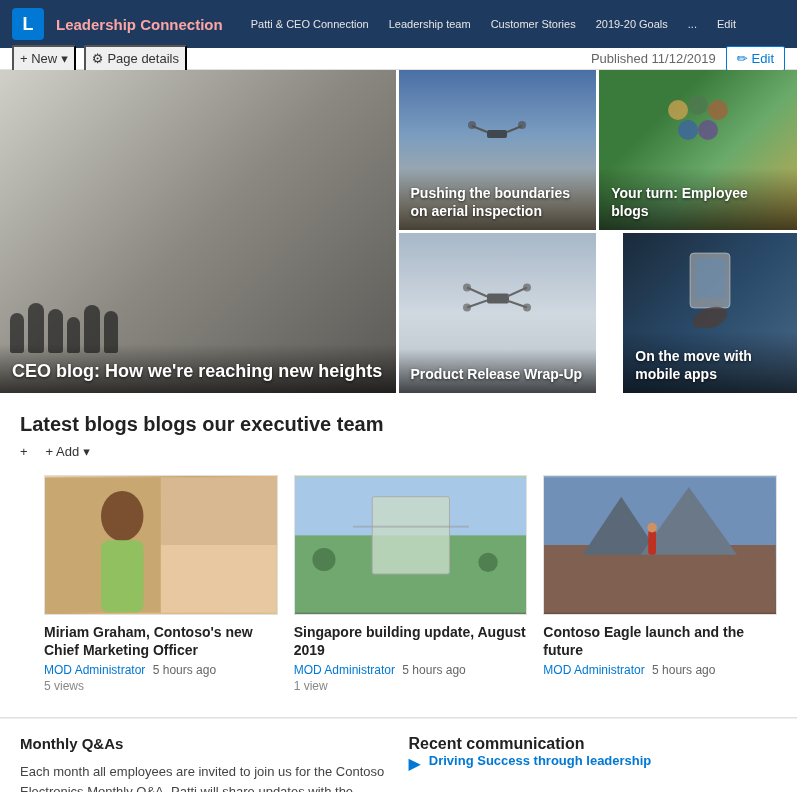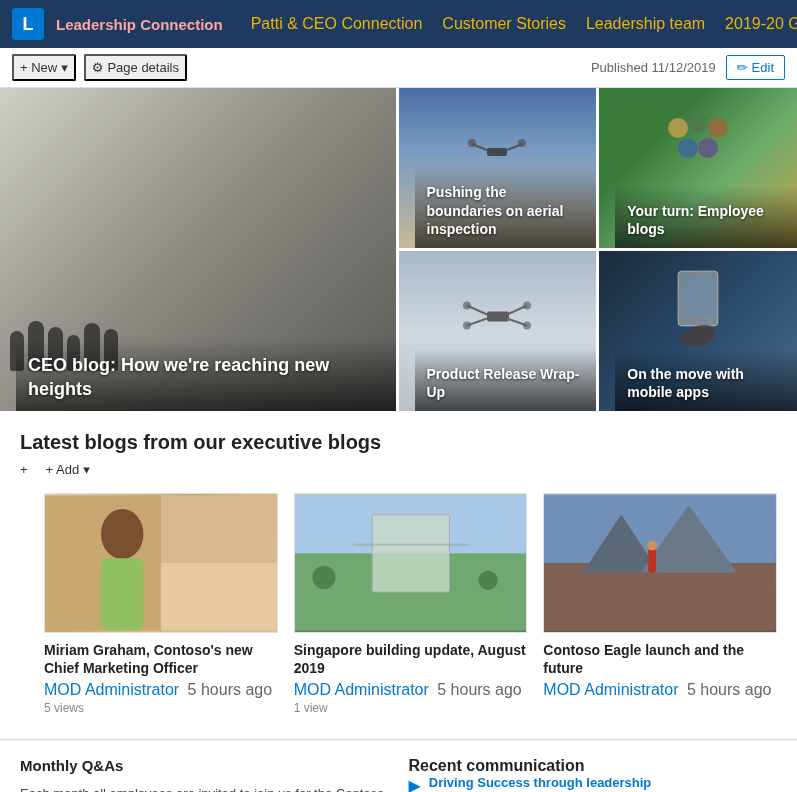--- a/index.html
+++ b/index.html
@@ -24,31 +24,31 @@
       flex-shrink: 0;
     }
     .nav-site-title {
       font-size: 15px; font-weight: 600; color: #fca5a5;
       margin-right: 8px; white-space: nowrap;
     }
     .nav-links {
       display: flex; gap: 4px; flex: 1;
     }
     .nav-link {
-      color: #eab308; font-size: 16px; padding: 4px 8px;
+      color: #e5e5e5; font-size: 11px; padding: 4px 8px;
       cursor: pointer; white-space: nowrap;
       border-radius: 2px;
     }
 
     
     .toolbar {
       background: #fff;
       border-bottom: 1px solid #e0e0e0;
       display: flex; align-items: center;
-      height: 40px; padding: 0 12px;
+      height: 22px; padding: 0 12px;
       justify-content: space-between;
     }
     .toolbar-left { display: flex; align-items: center; gap: 8px; }
     .toolbar-btn {
       display: flex; align-items: center; gap: 4px;
       font-size: 13px; color: #333; cursor: pointer; padding: 4px 6px;
       border-radius: 2px;
     }
     .toolbar-right { display: flex; align-items: center; gap: 10px; font-size: 13px; color: #666; }
     .edit-btn {
@@ -83,23 +83,24 @@
       background: linear-gradient(180deg, #4a6fa5 0%, #7a9cc0 40%, #c8b898 100%);
     }
     .bg-employee {
       background: linear-gradient(135deg, #3a7a3a 30%, #6aaa6a 60%, #c8a850 100%);
     }
     .bg-product {
       background: linear-gradient(180deg, #a8b8c8 0%, #d0d8e0 50%, #b8c0c8 100%);
     }
     .bg-mobile {
       background: linear-gradient(135deg, #1a2a3a 0%, #2a4a6a 50%, #4a6a8a 100%);
+      margin-left: 24px;
     }
     .hero-overlay {
-      position: absolute; bottom: 0; left: 16px; right: 0;
+      position: absolute; bottom: 0; left: 0; right: 0;
       background: linear-gradient(transparent, rgba(0,0,0,0.65));
       padding: 16px 12px 10px;
     }
     .hero-label {
       color: #fff; font-size: 14px; font-weight: 600;
       text-shadow: 0 1px 3px rgba(0,0,0,0.7);
       line-height: 1.3;
     }
     .hero-main .hero-label { font-size: 18px; }
 
@@ -156,21 +157,21 @@
       background: linear-gradient(180deg, #b0d0b0 0%, #88aa88 40%, #608060 100%);
     }
     .bg-eagle {
       background: linear-gradient(180deg, #90aac8 0%, #6888a8 30%, #8a7060 70%, #6a5040 100%);
     }
     .blog-card-title {
       font-size: 14px; font-weight: 600; color: #222;
       margin-bottom: 4px; line-height: 1.3;
     }
     .blog-card-meta {
-      font-size: 16px; color: #666;
+      font-size: 12px; color: #666;
       margin-bottom: 2px;
     }
     .blog-card-views {
       font-size: 12px; color: #888;
     }
     .author-link { color: #0078d4; text-decoration: none; }
 
     
     .bottom-section {
       display: grid;
@@ -196,22 +197,22 @@
 </head>
 <body>
 
 <nav class="top-nav">
   <div class="nav-logo">
     <span>L</span>
   </div>
   <span class="nav-site-title">Leadership Connection</span>
   <div class="nav-links">
     <span class="nav-link">Patti &amp; CEO Connection</span>
+    <span class="nav-link">Leadership team</span>
     <span class="nav-link">Customer Stories</span>
-    <span class="nav-link">Leadership team</span>
     <span class="nav-link">2019-20 Goals</span>
     <span class="nav-link">...</span>
     <span class="nav-link">Edit</span>
   </div>
 
 </nav>
 
 <div class="toolbar">
   <div class="toolbar-left">
     <button class="toolbar-btn">
@@ -301,21 +302,21 @@
       <rect x="15" y="10" width="30" height="40" rx="2" fill="rgba(100,140,180,0.5)"></rect>
       <ellipse cx="30" cy="70" rx="18" ry="10" fill="rgba(80,60,50,0.7)" transform="rotate(-20,30,70)"></ellipse>
     </svg>
     <div class="hero-overlay">
       <div class="hero-label">On the move with mobile apps</div>
     </div>
   </div>
 </div>
 
 <div class="content-area">
-  <h2 class="section-title">Latest blogs from our executive blogs</h2>
+  <h2 class="section-title">Latest blogs blogs our executive team</h2>
   <div class="add-btn">
     <span>+</span>
     <span style="margin-left:14px">+ Add</span>
     <span>▾</span>
   </div>
 
   <div class="blog-cards">
 
     <div class="blog-card">
       <div class="blog-card-img">

